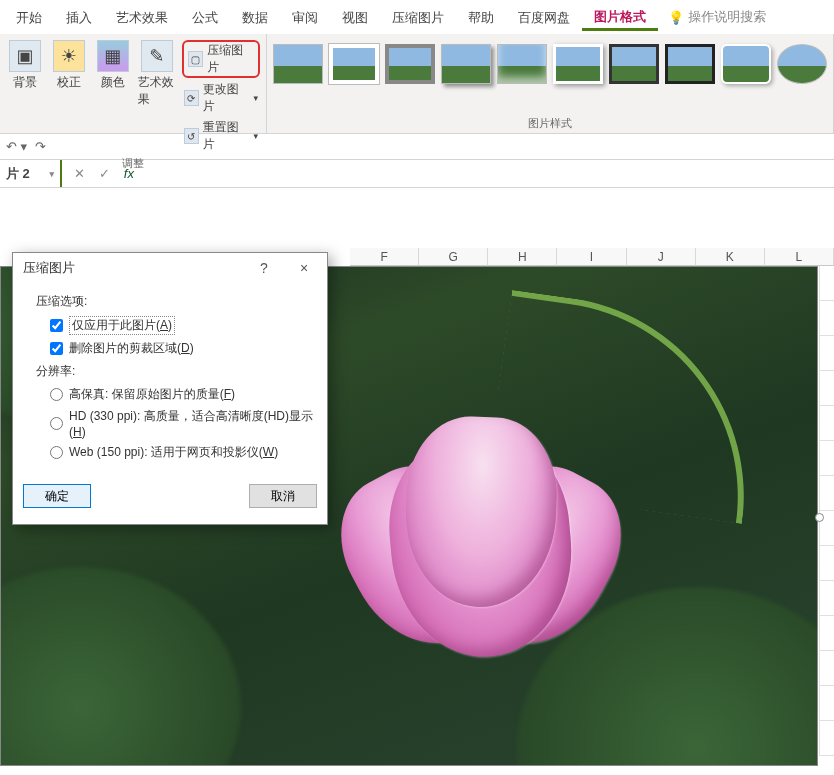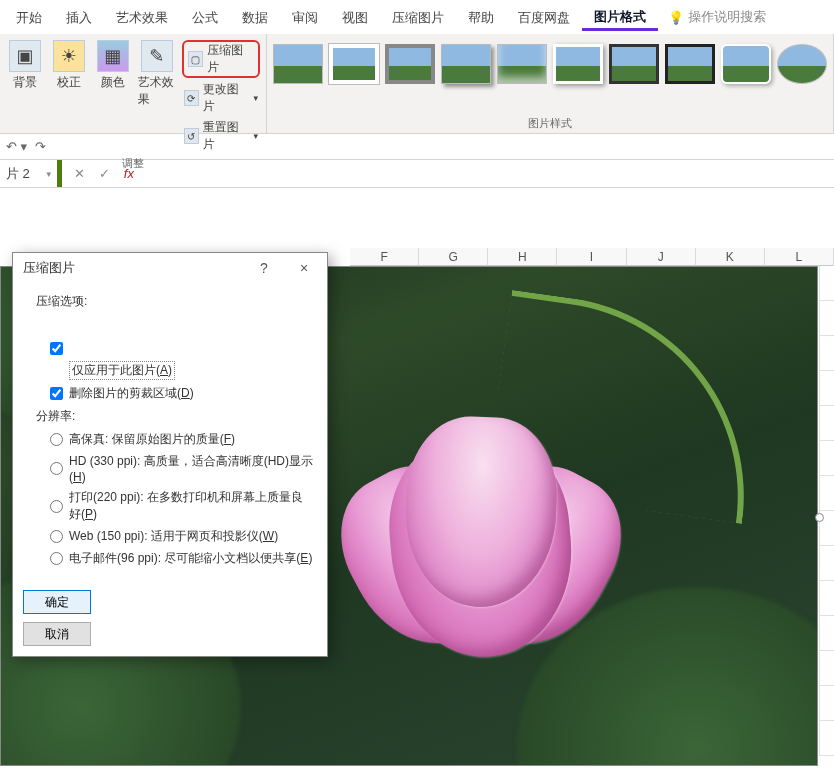--- a/index.html
+++ b/index.html
@@ -1,21 +1,21 @@
 <!DOCTYPE html>
 <html><head>
 <meta charset="utf-8">
 <style>
 * { box-sizing: border-box; margin: 0; padding: 0; font-family: "Microsoft YaHei", sans-serif; }
 body { background: #fff; width: 834px; height: 775px; overflow: hidden; position: relative; }
 
 
 .tabstrip { display: flex; align-items: center; height: 34px; background: #fff; padding: 0 4px; font-size: 13px; }
 .tabstrip .tab { padding: 4px 12px 2px; color: #444; cursor: pointer; }
-.tabstrip .tab.active { color: #0f172a; font-weight: bold; border-bottom: 3px solid #6d28d9; }
+.tabstrip .tab.active { color: #be185d; font-weight: bold; border-bottom: 3px solid #4d7c0f; }
 .tabstrip .bulb { margin-left: 10px; color: #888; font-size: 13px; display: flex; align-items: center; gap: 4px; }
 .tabstrip .bulb .icon { color: #f2c037; }
 
 
 .ribbon { background: #f3f2f1; height: 100px; border-bottom: 1px solid #d4d4d4; display: flex; }
 .ribbon-group { display: flex; flex-direction: column; border-right: 1px solid #d4d4d4; padding: 4px 6px 0 6px; }
 .ribbon-group .items { display: flex; gap: 6px; flex: 1; }
 .ribbon-group .label { text-align: center; font-size: 11px; color: #666; padding: 2px 0; }
 .big-btn { display: flex; flex-direction: column; align-items: center; justify-content: flex-start; width: 40px; font-size: 12px; color: #444; cursor: pointer; padding-top: 2px; }
 .big-btn .ico { width: 32px; height: 32px; background: #e0e8f0; border: 1px solid #bcd; display: flex; align-items: center; justify-content: center; font-size: 18px; margin-bottom: 2px; }
@@ -27,23 +27,23 @@
 .pic-thumb { width: 50px; height: 40px; background: linear-gradient(#8fb9e0 55%, #4a7a3c 55%); border: 1px solid #bbb; }
 .pic-thumb.sel { border: 3px solid #333; }
 .pic-thumb.oval { border-radius: 50%; width: 50px; }
 
 
 .undo-row { height: 26px; background: #fff; border-bottom: 1px solid #d4d4d4; display: flex; align-items: center; padding: 0 6px; gap: 8px; font-size: 13px; color: #666; }
 .undo-row .ico { cursor: pointer; }
 
 
 .formula-bar { height: 28px; border-bottom: 1px solid #d4d4d4; display: flex; align-items: center; font-size: 13px; }
-.namebox { width: 62px; border-right: 5px solid #4d7c0f; padding: 0 6px; display: flex; align-items: center; justify-content: space-between; color: #444; height: 100%; }
+.namebox { width: 62px; border-right: 2px solid #4d7c0f; padding: 0 6px; display: flex; align-items: center; justify-content: space-between; color: #444; height: 100%; font-weight: bold; }
 .fx-ctrl { display: flex; align-items: center; gap: 14px; padding: 0 12px; color: #888; }
-.fx { font-style: italic; color: #b91c1c; }
+.fx { font-style: italic; color: #14532d; }
 
 
 .sheet { position: relative; background: #fff; height: 595px; }
 .colheads { position: absolute; top: 60px; left: 0; right: 0; height: 18px; display: flex; }
 .colheads .ch { width: 75px; border-right: 1px solid #d9d9d9; border-bottom: 1px solid #c8c8c8; font-size: 12px; color: #555; text-align: center; line-height: 18px; background: #f8f8f8; }
 .gridlines-right { position: absolute; top: 78px; right: 0; width: 15px; bottom: 0; }
 .gridlines-right .row { height: 35px; border-bottom: 1px solid #e0e0e0; border-left: 1px solid #e0e0e0; }
 
 .photo { position: absolute; left: 0; top: 78px; width: 818px; height: 500px; background: linear-gradient(160deg, #1a3020 0%, #2d4a28 25%, #1f3822 55%, #2a4530 100%); border: 1px solid #888; overflow: hidden; }
 .photo .stem { position: absolute; top: 40px; right: 60px; width: 260px; height: 200px; border-top: 6px solid #7ab04c; border-right: 6px solid #7ab04c; border-radius: 0 200px 0 0; transform: rotate(8deg); opacity: 0.9; }
@@ -63,22 +63,22 @@
 .dialog { position: absolute; left: 12px; top: 252px; width: 316px; background: #fff; border: 1px solid #888; box-shadow: 4px 4px 14px rgba(0,0,0,0.35); font-size: 12px; color: #333; z-index: 10; }
 .dialog .titlebar { display: flex; align-items: center; justify-content: space-between; padding: 6px 8px 6px 10px; font-size: 13px; }
 .dialog .titlebar .ctrls { display: flex; gap: 10px; color: #555; }
 .dialog .titlebar .ctrls span { cursor: pointer; font-size: 14px; width: 30px; text-align: center; }
 .dialog .body { padding: 4px 12px 10px 23px; }
 .dialog .section-label { margin: 6px 0 6px 0; }
 .dialog .opt { display: flex; align-items: center; gap: 6px; margin: 5px 0 5px 14px; }
 .dialog .opt input { margin: 0; }
 .dialog .opt .ul { text-decoration: underline; }
 .dialog .highlight-opt { border: 2px solid #e03030; border-radius: 10px; padding: 1px 6px; margin-left: 8px; display: inline-flex; }
-.dialog .dotted { border: 1px dotted #888; padding: 0 2px; margin-top: 45px; }
-.dialog .btnrow { display: flex; justify-content: space-between; gap: 8px; padding: 8px 10px 10px; flex-direction: column; }
+.dialog .dotted { border: 1px dotted #888; padding: 0 2px; }
+.dialog .btnrow { display: flex; justify-content: space-between; gap: 8px; padding: 8px 10px 16px; }
 .dialog .btn { width: 68px; height: 24px; border: 1px solid #adadad; background: #e1e1e1; font-size: 12px; cursor: pointer; }
 .dialog .btn.primary { border-color: #0078d7; background: #e5f1fb; }
 </style>
 </head>
 <body>
 
 <div class="tabstrip">
   <div class="tab">开始</div>
   <div class="tab">插入</div>
   <div class="tab">艺术效果</div>
@@ -235,28 +235,20 @@
     <label class="opt">
       <input type="radio" name="res" style="">
       <span><span>高保真: 保留原始图片的质量(</span><span class="ul">F</span><span>)</span></span>
     </label>
     <label class="opt">
       <input type="radio" name="res" style="">
       <span><span>HD (330 ppi): 高质量，适合高清晰度(HD)显示(</span><span class="ul">H</span><span>)</span></span>
     </label>
     <label class="opt">
       <input type="radio" name="res" style="">
-      <span><span>打印(220 ppi): 在多数打印机和屏幕上质量良好(</span><span class="ul">P</span><span>)</span></span>
-    </label>
-    <label class="opt">
-      <input type="radio" name="res" style="">
       <span><span>Web (150 ppi): 适用于网页和投影仪(</span><span class="ul">W</span><span>)</span></span>
-    </label>
-    <label class="opt">
-      <input type="radio" name="res" style="">
-      <span><span>电子邮件(96 ppi): 尽可能缩小文档以便共享(</span><span class="ul">E</span><span>)</span></span>
     </label>
   </div>
   <div class="btnrow">
     <button class="btn primary">确定</button>
     <button class="btn">取消</button>
   </div>
 </div>
 
 </body></html>

